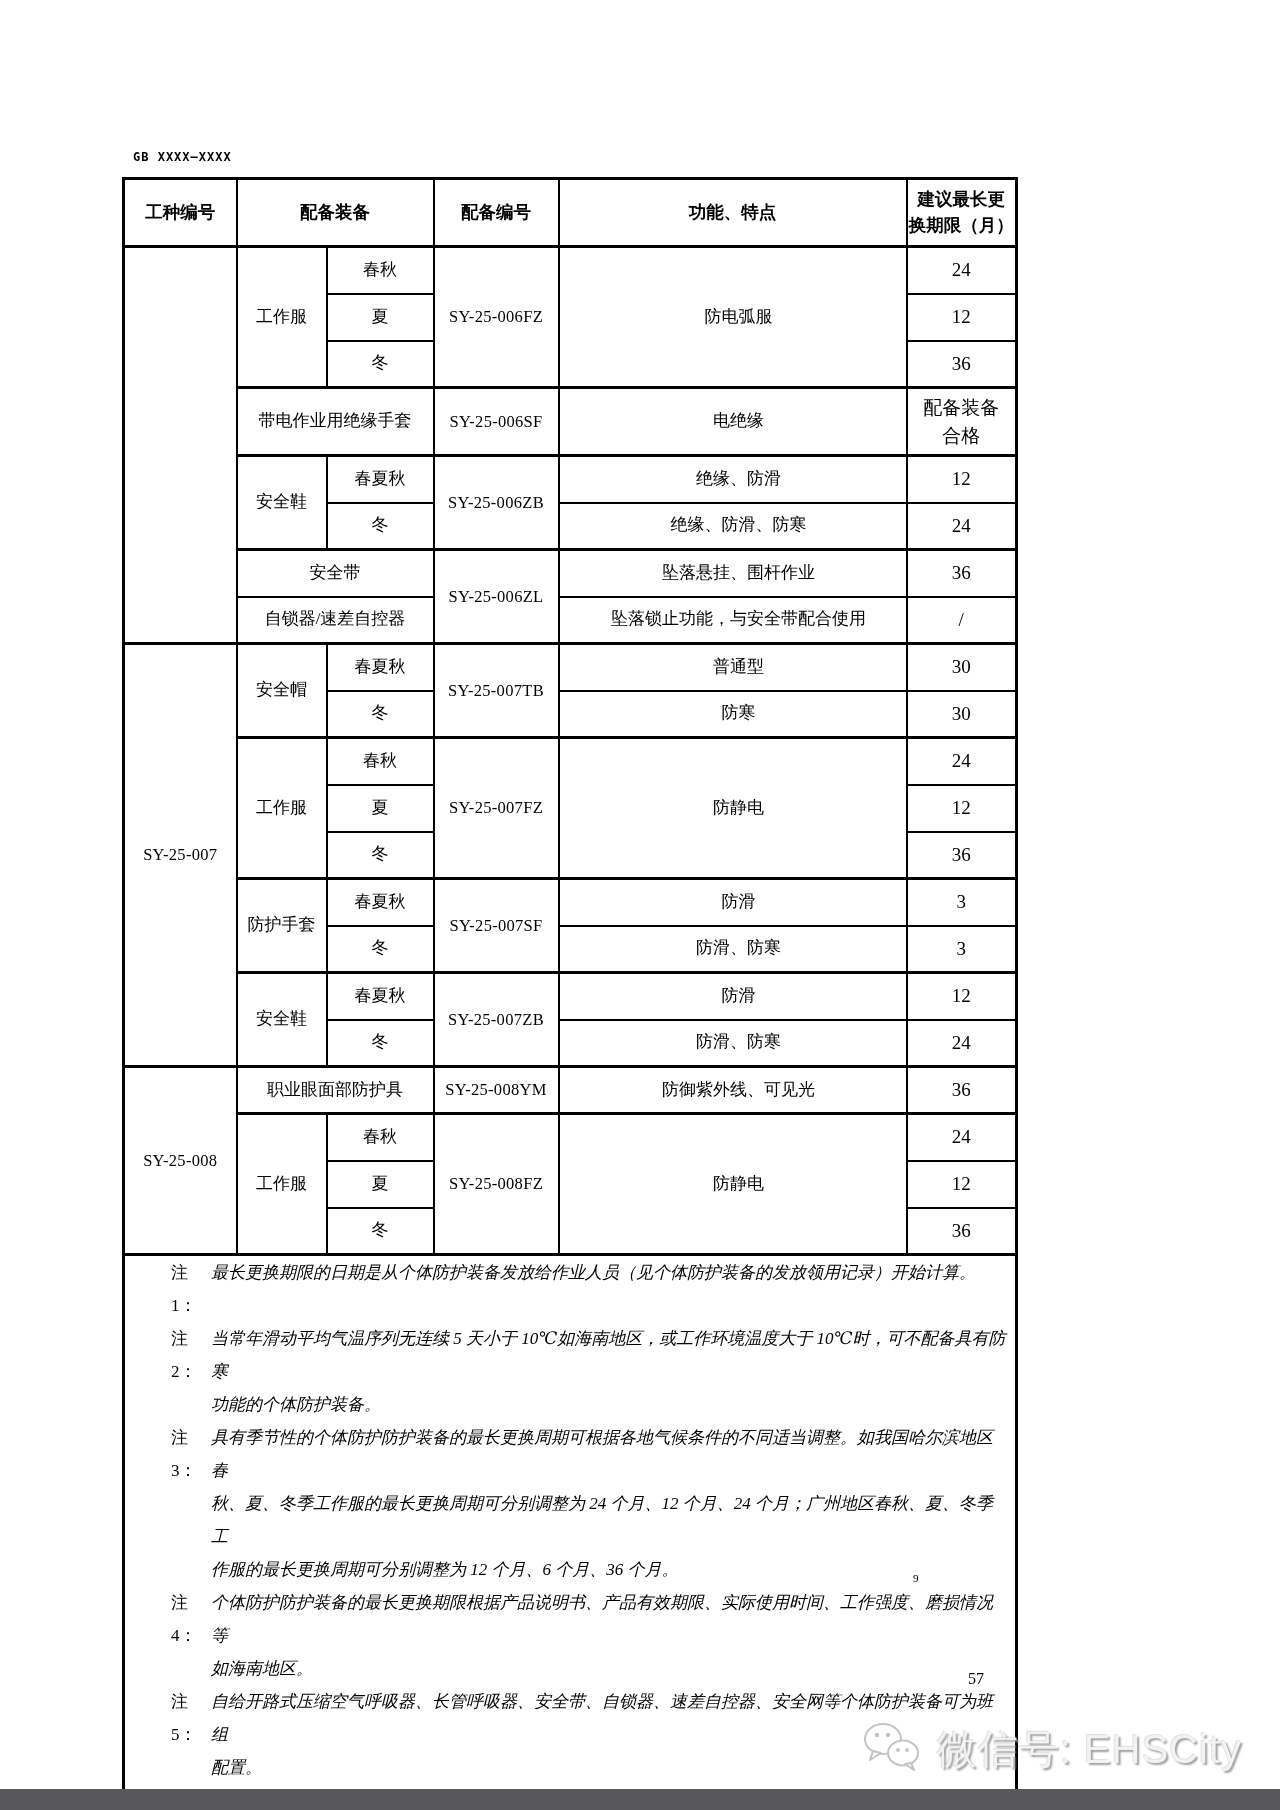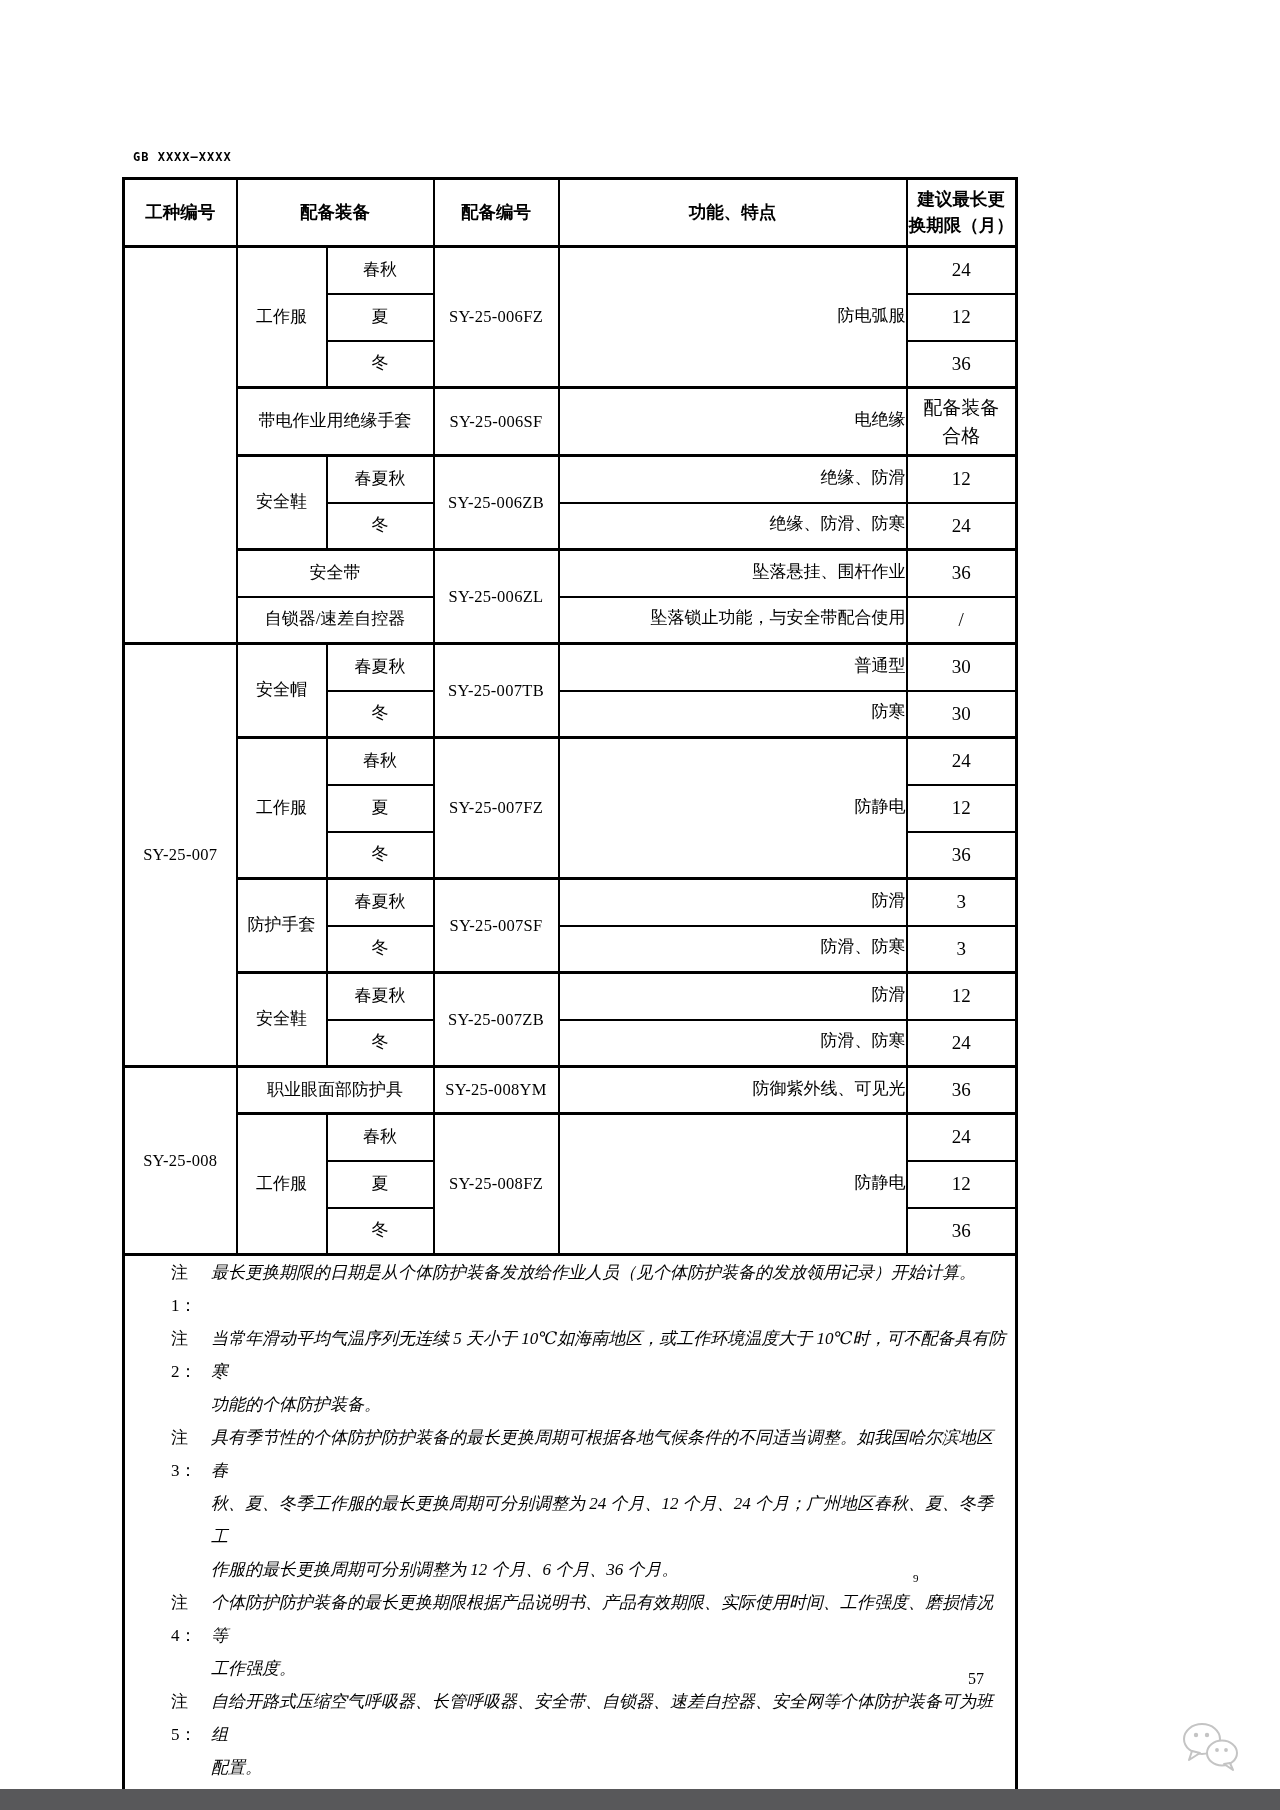--- a/index.html
+++ b/index.html
@@ -21,21 +21,21 @@
   }
   td {
     border:2px solid #000; text-align:center; vertical-align:middle;
     font-size:17px; line-height:1.45; overflow:hidden;
   }
   thead td { font-weight:bold; border-bottom:3.5px solid #000; font-size:17.5px; }
   tr { height:47px; }
   tr.h68 { height:68px; }
   tr.thick td { border-top:3px solid #000; }
   tr.section td { border-top:3.5px solid #000; }
-  td.func { text-align:right; padding-left:12px;font-family:Liberation Mono, monospace; }
+  td.func { text-align:center; padding-left:12px; }
   td.code { font-size:16.5px; letter-spacing:0.3px;border-radius:16px; }
   td.val  { font-size:19px; }
   td.notes-cell {
     vertical-align:top; text-align:left;
     padding:0 6px 6px 46px; border-top:3.5px solid #000;
   }
   .note { display:flex; }
   .note-label { width:40px; flex:none; font-size:17px; line-height:33px; }
   .note-body { flex:1;font-style:italic; }
   .note-body div { font-size:17px; line-height:33px; }
@@ -227,21 +227,21 @@
           <div class="note-body">
             <div>具有季节性的个体防护防护装备的最长更换周期可根据各地气候条件的不同适当调整。如我国哈尔滨地区春</div>
             <div>秋、夏、冬季工作服的最长更换周期可分别调整为 24 个月、12 个月、24 个月；广州地区春秋、夏、冬季工</div>
             <div>作服的最长更换周期可分别调整为 12 个月、6 个月、36 个月。</div>
           </div>
         </div>
         <div class="note">
           <span class="note-label">注4：</span>
           <div class="note-body">
             <div>个体防护防护装备的最长更换期限根据产品说明书、产品有效期限、实际使用时间、工作强度、磨损情况等</div>
-            <div>工作强度。</div>
+            <div>如海南地区。</div>
           </div>
         </div>
         <div class="note">
           <span class="note-label">注5：</span>
           <div class="note-body">
             <div>自给开路式压缩空气呼吸器、长管呼吸器、安全带、自锁器、速差自控器、安全网等个体防护装备可为班组</div>
             <div>配置。</div>
           </div>
         </div>
       </td>
@@ -262,15 +262,16 @@
         <path d="M50 43 L53 50 L44 44 Z" stroke-linejoin="round"></path>
       </g>
       <g fill="#c4c4c4">
         <circle cx="16" cy="15" r="2.2"></circle>
           <circle cx="27" cy="15" r="2.2"></circle>
         <circle cx="37" cy="30" r="1.9"></circle>
           <circle cx="46" cy="30" r="1.9"></circle>
       </g>
     </svg>
   </span>
+  <span class="wechat-text">微信号: EHSCity</span>
 </div>
 
 <div class="bottom-bar"></div>
 
 </body></html>

